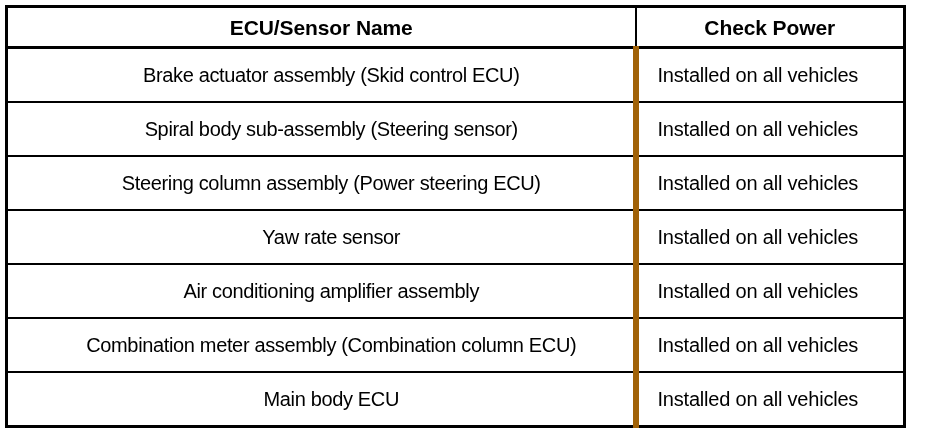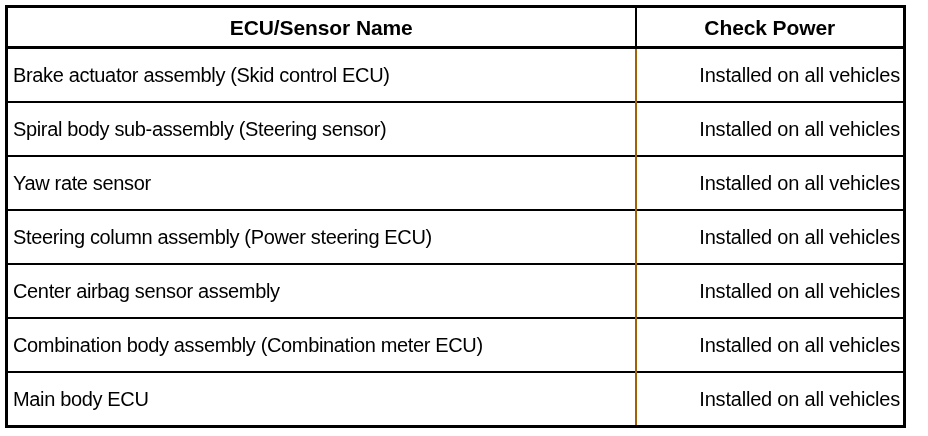--- a/index.html
+++ b/index.html
@@ -68,29 +68,29 @@
     border-top: 2px solid #000000;
     white-space: nowrap;
     overflow: hidden;
   }
 
   tbody tr.data-row:first-child td {
     border-top: 0;
   }
 
   tbody tr.data-row td.cell-name {
-    text-align: left;
-    padding-left: 5px;
+    text-align: center;
+    padding-left: 24px;
     padding-right: 2px;
-    border-right: 2px solid #a16207;
+    border-right: 6px solid #a16207;
     letter-spacing: -0.35px;
   }
 
   tbody tr.data-row td.cell-check {
-    text-align: right;
+    text-align: left;
     padding-left: 19px;
     padding-right: 3px;
     letter-spacing: -0.2px;
   }
 </style>
 </head>
 <body>
 
 <div id="table-wrap">
   <table class="spec-table">
@@ -107,33 +107,33 @@
     <tbody id="table-body">
         <tr class="data-row">
           <td class="cell-name">Brake actuator assembly (Skid control ECU)</td>
           <td class="cell-check">Installed on all vehicles</td>
         </tr>
         <tr class="data-row">
           <td class="cell-name">Spiral body sub-assembly (Steering sensor)</td>
           <td class="cell-check">Installed on all vehicles</td>
         </tr>
         <tr class="data-row">
+          <td class="cell-name">Steering column assembly (Power steering ECU)</td>
+          <td class="cell-check">Installed on all vehicles</td>
+        </tr>
+        <tr class="data-row">
           <td class="cell-name">Yaw rate sensor</td>
           <td class="cell-check">Installed on all vehicles</td>
         </tr>
         <tr class="data-row">
-          <td class="cell-name">Steering column assembly (Power steering ECU)</td>
+          <td class="cell-name">Air conditioning amplifier assembly</td>
           <td class="cell-check">Installed on all vehicles</td>
         </tr>
         <tr class="data-row">
-          <td class="cell-name">Center airbag sensor assembly</td>
-          <td class="cell-check">Installed on all vehicles</td>
-        </tr>
-        <tr class="data-row">
-          <td class="cell-name">Combination body assembly (Combination meter ECU)</td>
+          <td class="cell-name">Combination meter assembly (Combination column ECU)</td>
           <td class="cell-check">Installed on all vehicles</td>
         </tr>
         <tr class="data-row">
           <td class="cell-name">Main body ECU</td>
           <td class="cell-check">Installed on all vehicles</td>
         </tr>
       </tbody>
   </table>
 </div>
 

